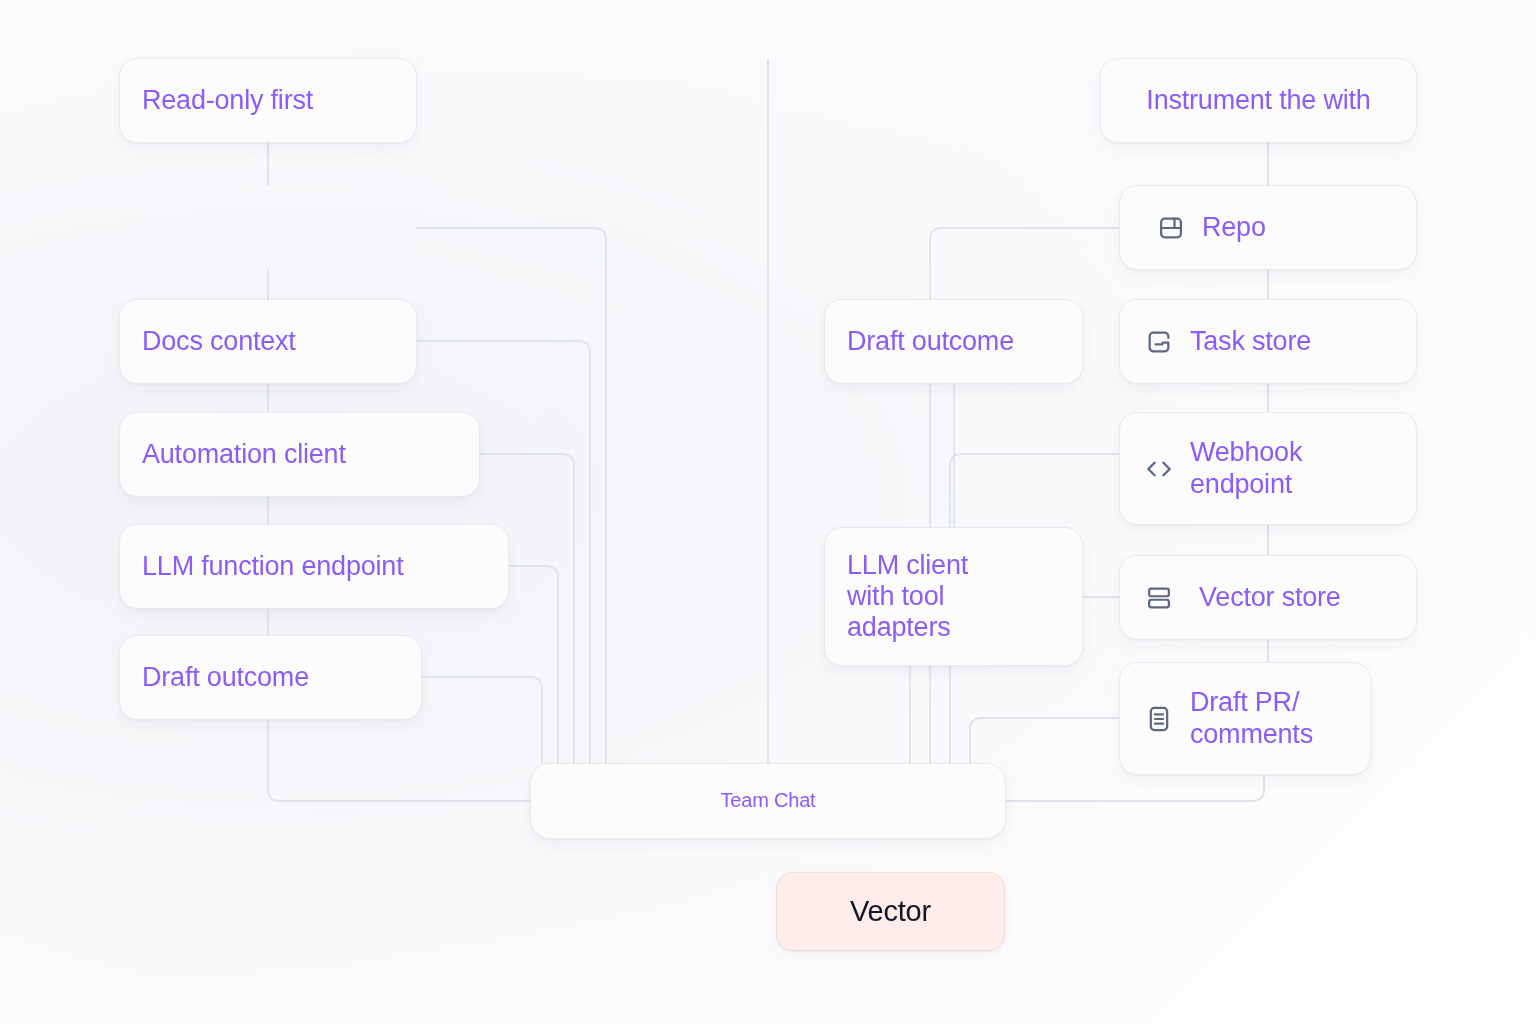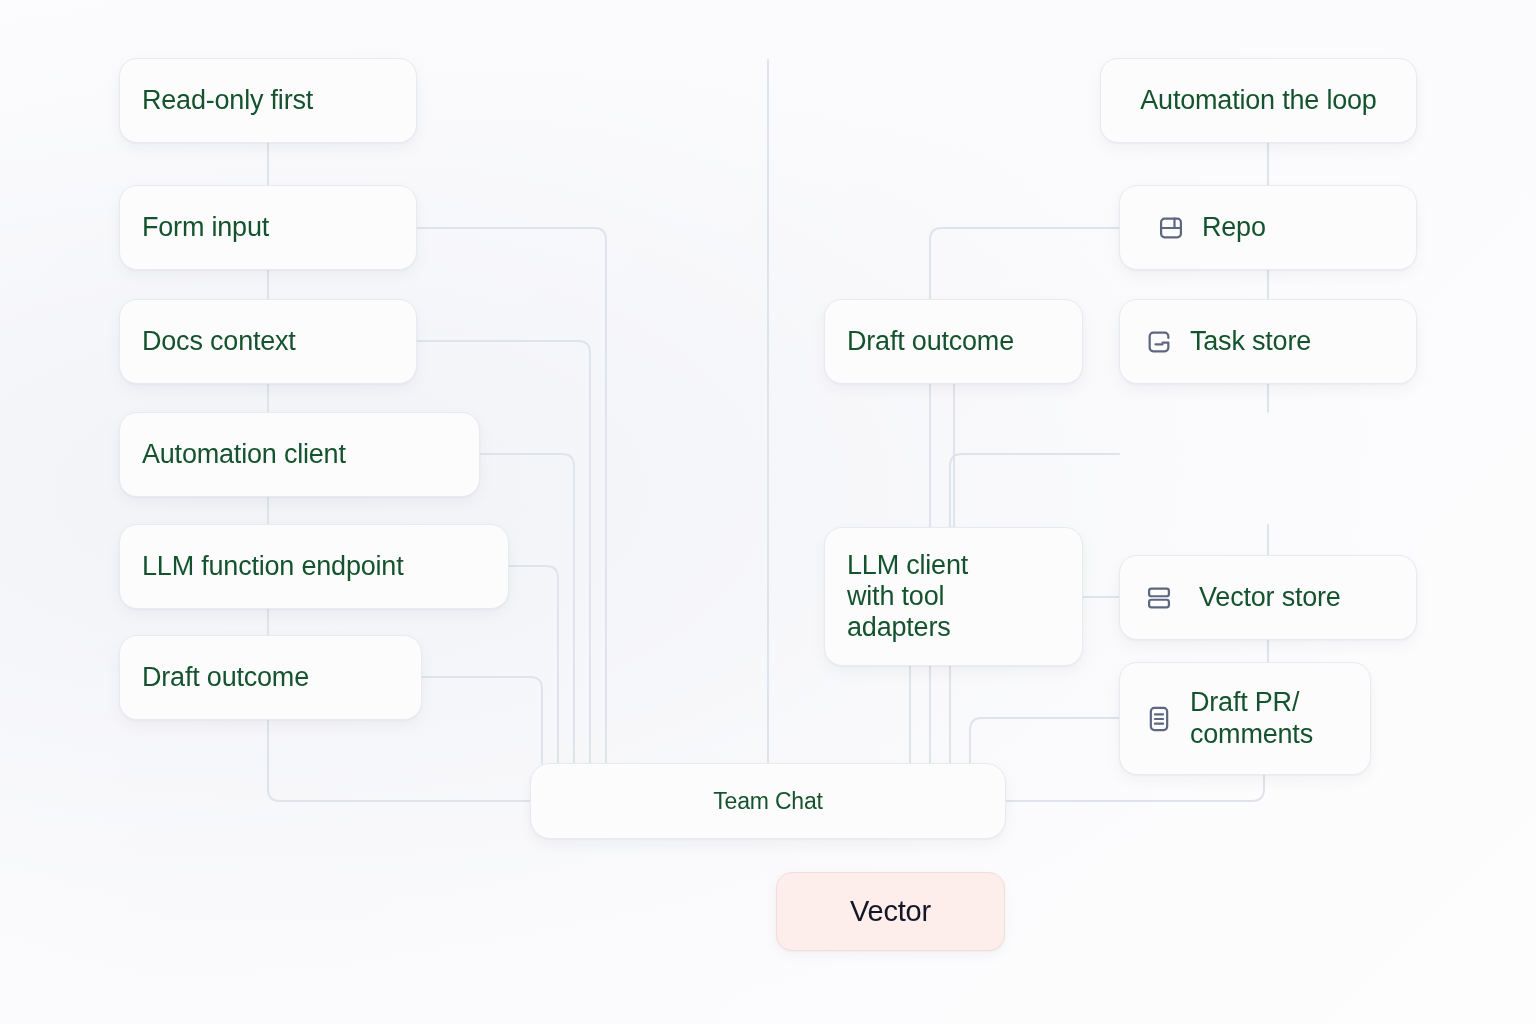--- a/index.html
+++ b/index.html
@@ -61,21 +61,21 @@
     box-shadow: 0 1px 2px rgba(23,28,48,0.035),
                 0 6px 16px rgba(23,28,48,0.045);
     padding: 0 22px;
     color: #141726;
   }
 
   .node .label {
     font-size: 27px;
     line-height: 1.16;
     letter-spacing: -0.2px;
-    color: #14532d;
+    color: #8b5cf6;
     white-space: pre-line;
   }
 
   .node.has-icon { padding-left: 24px; }
 
   .node .icon {
     flex: 0 0 auto;
     width: 30px;
     height: 30px;
     margin-right: 16px;
@@ -85,21 +85,21 @@
     color: #5d6780;
   }
 
   .node .icon svg { display: block; }
 
   
   .node.hub {
     justify-content: center;
     border-radius: 20px;
   }
-  .node.hub .label { font-size: 23px; text-align: center; }
+  .node.hub .label { font-size: 20px; text-align: center; }
 
   
   .action {
     position: absolute;
     display: flex;
     align-items: center;
     justify-content: center;
     border-radius: 16px;
     border: 1.5px solid #e7eaf1;
     background: #fcfcfd;
@@ -152,23 +152,20 @@
   <path class="edge" d="M 954 384 L 954 527"></path>
   <path class="edge" d="M 1083 597 L 1119 597"></path>
   <path class="edge" d="M 910 666 L 910 763"></path>
 </svg>
 
 <div id="nodes">
 
   <div class="node" style="left:119px;top:58px;width:298px;height:85px;">
     <span class="label">Read-only first</span>
   </div>
-  <div class="node" style="left:119px;top:185px;width:298px;height:85px;">
-    <span class="label">Form input</span>
-  </div>
   <div class="node" style="left:119px;top:299px;width:298px;height:85px;">
     <span class="label">Docs context</span>
   </div>
   <div class="node" style="left:119px;top:412px;width:361px;height:85px;">
     <span class="label">Automation client</span>
   </div>
   <div class="node" style="left:119px;top:524px;width:390px;height:85px;">
     <span class="label">LLM function endpoint</span>
   </div>
   <div class="node" style="left:119px;top:635px;width:303px;height:85px;">
@@ -178,21 +175,21 @@
   <div class="node" style="left:824px;top:299px;width:259px;height:85px;">
     <span class="label">Draft outcome</span>
   </div>
   <div class="node" style="left:824px;top:527px;width:259px;height:139px;">
     <span class="label">LLM client
 with tool
 adapters</span>
   </div>
 
   <div class="node" style="left:1100px;top:58px;width:317px;height:85px;justify-content:center;">
-    <span class="label">Automation the loop</span>
+    <span class="label">Instrument the with</span>
   </div>
 
   <div class="node has-icon" style="left:1119px;top:185px;width:298px;height:85px;padding-left:36px;">
     <span class="icon">
       <svg width="28" height="28" viewBox="0 0 24 24" fill="none" stroke="currentColor" stroke-width="1.9" stroke-linecap="round" stroke-linejoin="round">
         <rect x="3.5" y="4" width="17" height="16" rx="3"></rect>
         <line x1="3.5" y1="12" x2="20.5" y2="12"></line>
         <line x1="15" y1="4" x2="15" y2="12"></line>
       </svg>
     </span>
@@ -202,20 +199,30 @@
   <div class="node has-icon" style="left:1119px;top:299px;width:298px;height:85px;">
     <span class="icon">
       <svg width="28" height="28" viewBox="0 0 24 24" fill="none" stroke="currentColor" stroke-width="1.9" stroke-linecap="round" stroke-linejoin="round">
         <path d="M20 8.5V7a3 3 0 0 0-3-3H7a3 3 0 0 0-3 3v10a3 3 0 0 0 3 3h10a3 3 0 0 0 3-3v-4.5h-5"></path>
         <line x1="9" y1="14" x2="15" y2="14"></line>
       </svg>
     </span>
     <span class="label">Task store</span>
   </div>
 
+  <div class="node has-icon" style="left:1119px;top:412px;width:298px;height:113px;">
+    <span class="icon">
+      <svg width="30" height="30" viewBox="0 0 24 24" fill="none" stroke="currentColor" stroke-width="1.9" stroke-linecap="round" stroke-linejoin="round">
+        <polyline points="8.5,7 3.5,12 8.5,17"></polyline>
+        <polyline points="15.5,7 20.5,12 15.5,17"></polyline>
+      </svg>
+    </span>
+    <span class="label">Webhook
+endpoint</span>
+  </div>
 
   <div class="node has-icon" style="left:1119px;top:555px;width:298px;height:85px;gap:9px;">
     <span class="icon">
       <svg width="28" height="28" viewBox="0 0 24 24" fill="none" stroke="currentColor" stroke-width="1.9" stroke-linecap="round" stroke-linejoin="round">
         <rect x="3.5" y="4" width="17" height="6.5" rx="2"></rect>
         <rect x="3.5" y="13.5" width="17" height="6.5" rx="2"></rect>
       </svg>
     </span>
     <span class="label">Vector store</span>
   </div>

